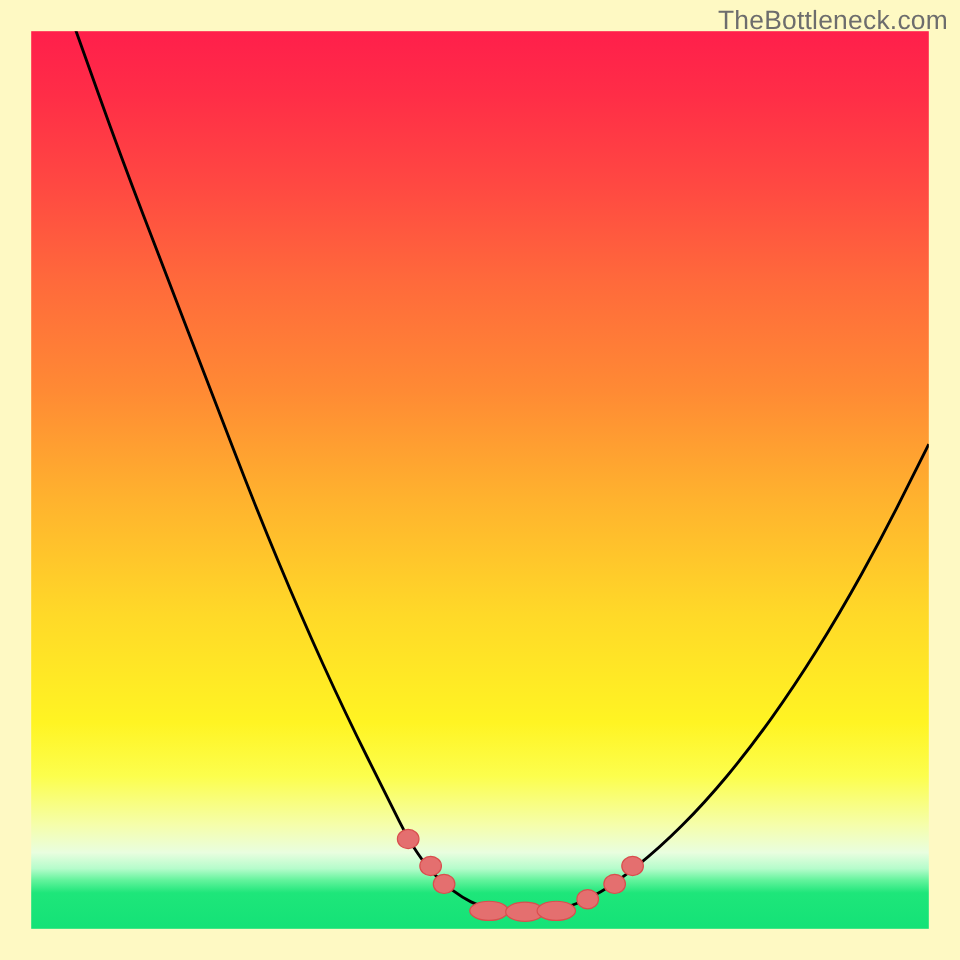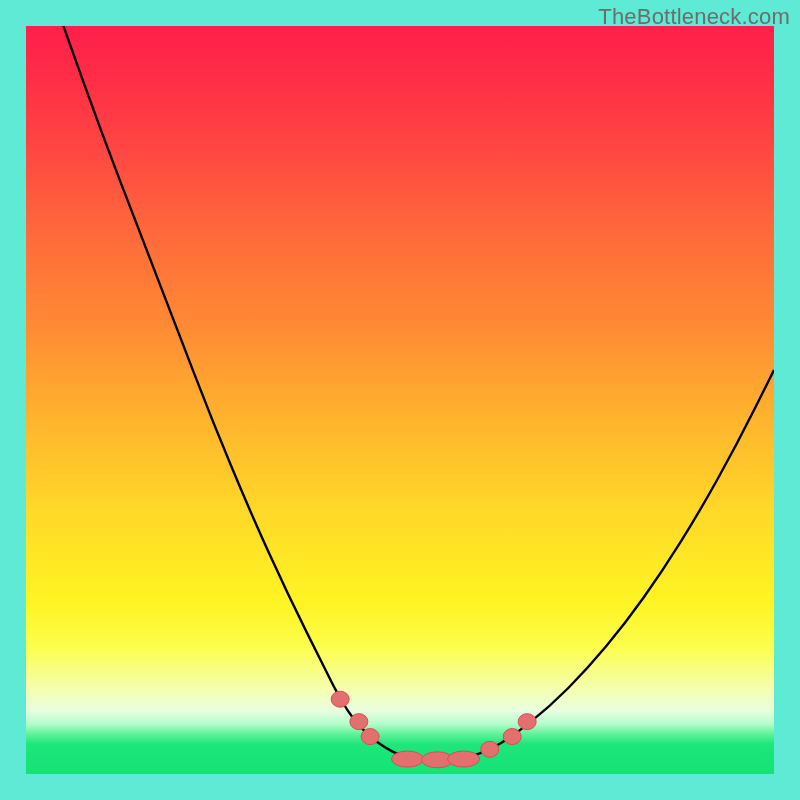--- a/index.html
+++ b/index.html
@@ -10,21 +10,21 @@
     overflow: hidden;
     background: #000;
     font-family: Arial, Helvetica, sans-serif;
   }
   .frame {
     position: absolute;
     left: 0;
     top: 0;
     width: 800px;
     height: 800px;
-    background: #5eead4;
+    background: #fef9c3;
   }
   .plot {
     position: absolute;
     left: 26px;
     top: 26px;
     width: 748px;
     height: 748px;
     background: linear-gradient(to bottom,
       #ff1f4b 0%,
       #ff2d47 7%,

